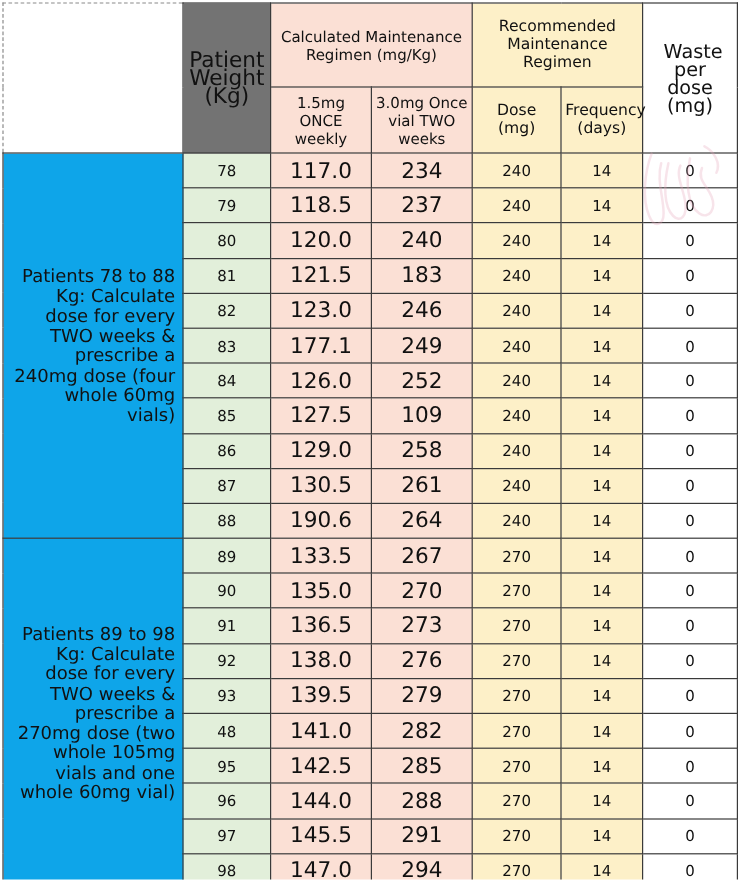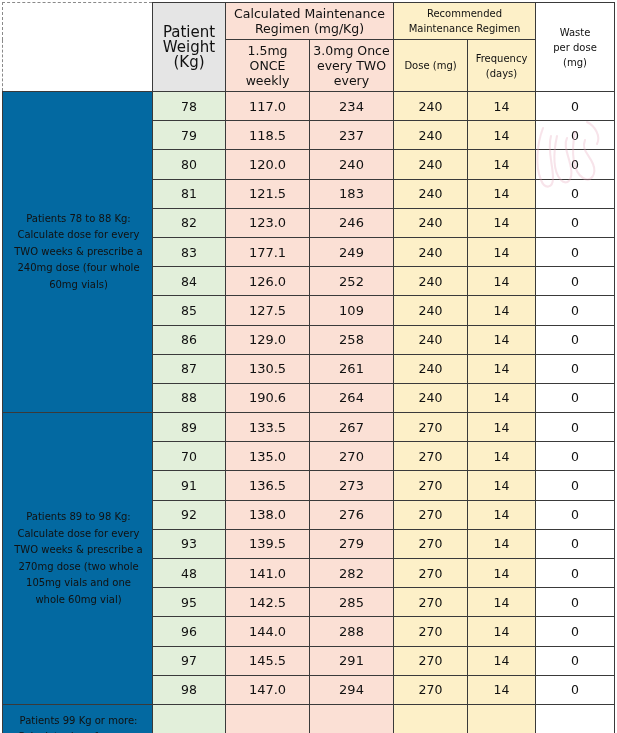--- a/index.html
+++ b/index.html
@@ -14,32 +14,32 @@
   col.c-group{width:150px;}
   col.c-weight{width:73px;}
   col.c-calc1{width:84px;}
   col.c-calc2{width:84px;}
   col.c-dose{width:74px;}
   col.c-freq{width:68px;}
   col.c-waste{width:79px;}
 
   
   .hdr-blank{border:1px dashed #8a8a8a;background:#ffffff;}
-  .hdr-green{background:#e5e5e5;font-size:15px;line-height:15px;padding:3px 2px;}
+  .hdr-green{background:#737373;font-size:18px;line-height:15px;padding:3px 2px;}
   .hdr-pink{background:#fbe0d5;font-size:12.5px;line-height:15px;padding:3px 3px;margin-top:24px;}
-  .hdr-yellow{background:#fdf0c8;font-size:10px;line-height:15px;padding:2px 3px;}
-  .hdr-white{background:#ffffff;font-size:10px;line-height:15px;padding:3px 17px;}
+  .hdr-yellow{background:#fdf0c8;font-size:13px;line-height:15px;padding:12px 3px;}
+  .hdr-white{background:#ffffff;font-size:16px;line-height:15px;padding:3px 17px;}
   .hrow1{height:33px;}
   .hrow2{height:40px;}
 
   
-  .grp{background:#0369a1;text-align:center;font-size:10px;line-height:16.5px;
+  .grp{background:#0ea5e9;text-align:right;font-size:15px;line-height:16.5px;
        padding:4px 6px 4px 8px;vertical-align:middle;}
   .weight{background:#e2efda;font-size:12.5px;height:28px;margin-top:48px;}
-  .calc{background:#fbe0d5;font-size:13px;}
+  .calc{background:#fbe0d5;font-size:18px;}
   .rec{background:#fdf0c8;font-size:12.5px;}
   .waste{background:#ffffff;font-size:12.5px;}
   tr.datarow td{height:28.2px;}
   tr.lastrow td{height:90px;}
 
   
   #watermark{position:absolute;left:527px;top:108px;width:86px;height:90px;
              pointer-events:none;opacity:.30;}
   #watermark svg{width:100%;height:100%;}
 </style>
@@ -61,21 +61,21 @@
     <thead>
       <tr class="hrow1">
         <td class="hdr-blank" rowspan="2"></td>
         <td class="hdr-green" rowspan="2">Patient Weight (Kg)</td>
         <td class="hdr-pink" colspan="2">Calculated Maintenance Regimen (mg/Kg)</td>
         <td class="hdr-yellow" colspan="2">Recommended Maintenance Regimen</td>
         <td class="hdr-white" rowspan="2">Waste per dose (mg)</td>
       </tr>
       <tr class="hrow2">
         <td class="hdr-pink">1.5mg ONCE weekly</td>
-        <td class="hdr-pink">3.0mg Once every TWO every</td>
+        <td class="hdr-pink">3.0mg Once vial TWO weeks</td>
         <td class="hdr-yellow">Dose (mg)</td>
         <td class="hdr-yellow">Frequency (days)</td>
       </tr>
     </thead>
     <tbody id="tbody">
         <tr class="datarow">
           <td class="grp" rowspan="11">Patients 78 to 88 Kg: Calculate dose for every TWO weeks &amp; prescribe a 240mg dose (four whole 60mg vials)</td>
           <td class="weight">78</td>
           <td class="calc">117.0</td>
           <td class="calc">234</td>
@@ -166,21 +166,21 @@
         <tr class="datarow">
           <td class="grp" rowspan="10">Patients 89 to 98 Kg: Calculate dose for every TWO weeks &amp; prescribe a 270mg dose (two whole 105mg vials and one whole 60mg vial)</td>
           <td class="weight">89</td>
           <td class="calc">133.5</td>
           <td class="calc">267</td>
           <td class="rec">270</td>
           <td class="rec">14</td>
           <td class="waste">0</td>
         </tr>
         <tr class="datarow">
-          <td class="weight">70</td>
+          <td class="weight">90</td>
           <td class="calc">135.0</td>
           <td class="calc">270</td>
           <td class="rec">270</td>
           <td class="rec">14</td>
           <td class="waste">0</td>
         </tr>
         <tr class="datarow">
           <td class="weight">91</td>
           <td class="calc">136.5</td>
           <td class="calc">273</td>

